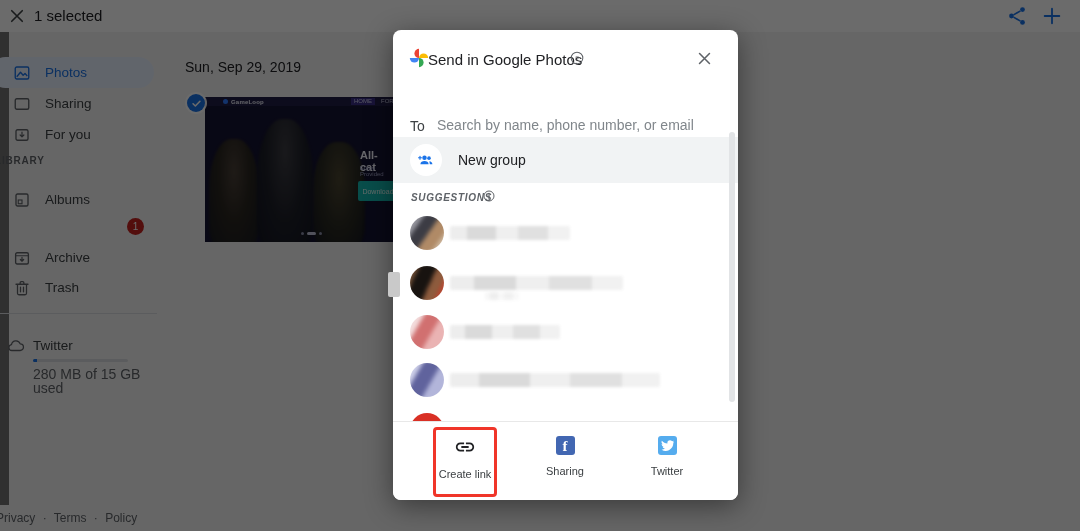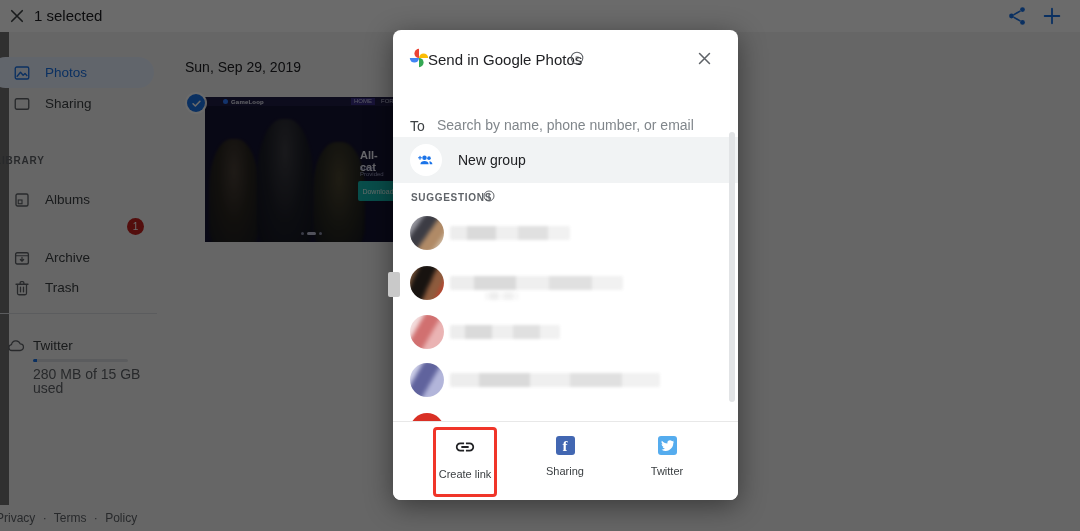--- a/index.html
+++ b/index.html
@@ -74,21 +74,21 @@
             color:#202124;background:transparent;font-family:inherit;}
   .to-input::placeholder{color:#80868b;}
   .to-underline{left:17px;top:126px;width:312px;height:1px;background:#dadce0;}
 
   .newgroup{left:0;top:107px;width:386px;height:46px;background:#f1f3f4;display:flex;
             align-items:center;cursor:pointer;}
   .ng-circle{width:32px;height:32px;border-radius:50%;background:#fff;margin-left:17px;
              display:flex;align-items:center;justify-content:center;}
   .ng-label{margin-left:16px;font-size:14px;color:#202124;}
 
-  .sug-label{left:18px;top:162px;font-size:10px;font-weight:700;letter-spacing:.7px;color:#5f6368;}
+  .sug-label{left:18px;top:162px;font-size:10px;font-weight:700;letter-spacing:.7px;color:#5f6368;font-style:italic;}
   .info-ic{left:90px;top:160px;width:12px;height:12px;color:#5f6368;cursor:pointer;}
 
   .sug-row{left:0;width:331px;height:48px;cursor:pointer;}
   .sav{position:absolute;left:17px;top:0;width:34px;height:34px;border-radius:50%;overflow:hidden;}
   .sav i{display:block;width:120%;height:120%;margin:-10% 0 0 -10%;filter:blur(2px);}
   .nbar{position:absolute;left:57px;top:10px;height:14px;border-radius:2px;filter:blur(1.8px);
         background:linear-gradient(90deg,#ededed 0 14%,#dadada 14% 38%,#efefef 38% 57%,#e0e0e0 57% 82%,#f1f1f1 82%);}
   .av1 i{background:linear-gradient(125deg,#94949c 0 28%,#3c3c44 28% 52%,#b08a66 52% 76%,#cdb89f 76%);}
   .av2 i{background:linear-gradient(115deg,#6e4c34 0 24%,#181310 24% 55%,#8d5b3d 55% 76%,#b8442e 76%);}
   .av3 i{background:linear-gradient(120deg,#f3dcdc 0 30%,#d17070 30% 58%,#eab3b3 58%);}
@@ -139,20 +139,27 @@
       <path d="M5 17 L10 11 L13.5 15 L16 12.5 L19 16" fill="none" stroke="#1a73e8" stroke-width="1.8" stroke-linejoin="round"></path>
     </svg>
     <span class="lb">Photos</span>
   </div>
   <div class="abs side-item" style="top:88px">
     <svg class="ic" viewBox="0 0 24 24">
       <rect x="3" y="5" width="18" height="14" rx="2" fill="none" stroke="#5f6368" stroke-width="1.8"></rect>
     </svg>
     <span class="lb">Sharing</span>
   </div>
+  <div class="abs side-item" style="top:119px">
+    <svg class="ic" viewBox="0 0 24 24">
+      <rect x="4" y="5" width="16" height="14" rx="2" fill="none" stroke="#5f6368" stroke-width="1.8"></rect>
+      <path d="M12 8 V14 M9.5 12 L12 14.5 L14.5 12" fill="none" stroke="#5f6368" stroke-width="1.6" stroke-linecap="round" stroke-linejoin="round"></path>
+    </svg>
+    <span class="lb">For you</span>
+  </div>
 
   <div class="abs lib-label">LIBRARY</div>
 
   <div class="abs side-item" style="top:184px">
     <svg class="ic" viewBox="0 0 24 24">
       <rect x="4" y="4" width="16" height="16" rx="2" fill="none" stroke="#5f6368" stroke-width="1.8"></rect>
       <rect x="7" y="12" width="5" height="5" fill="none" stroke="#5f6368" stroke-width="1.5"></rect>
     </svg>
     <span class="lb">Albums</span>
   </div>

